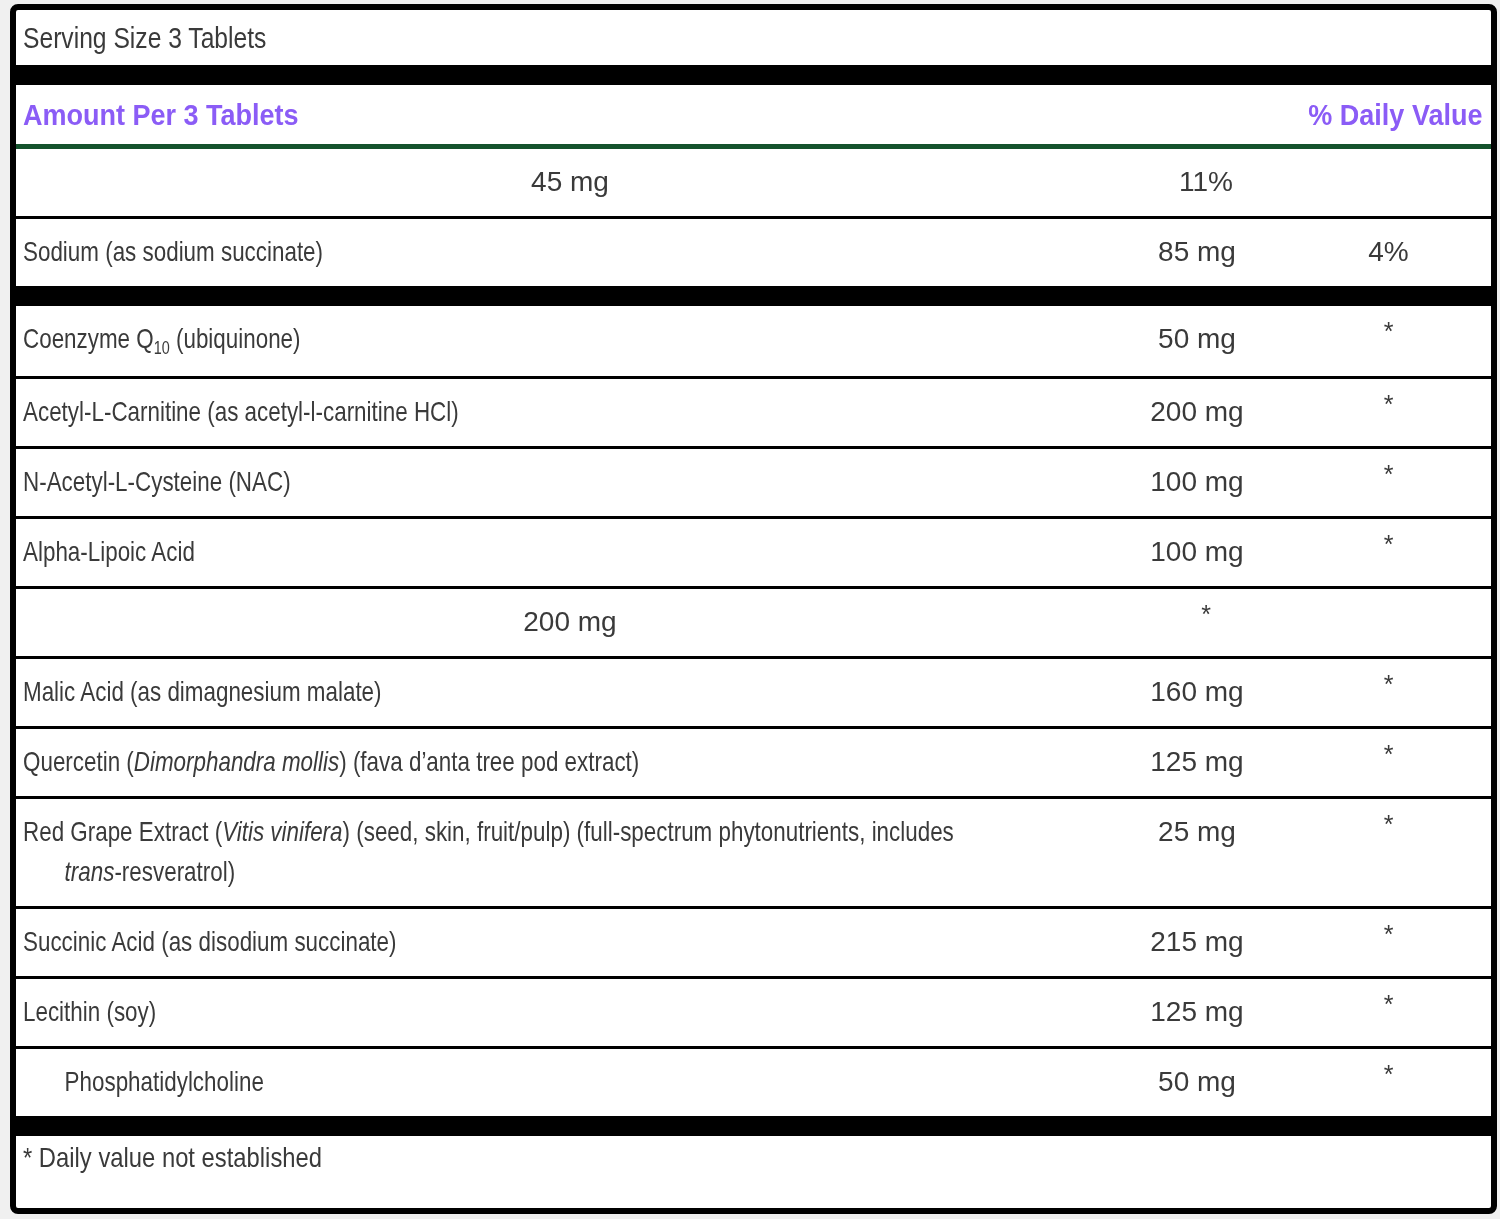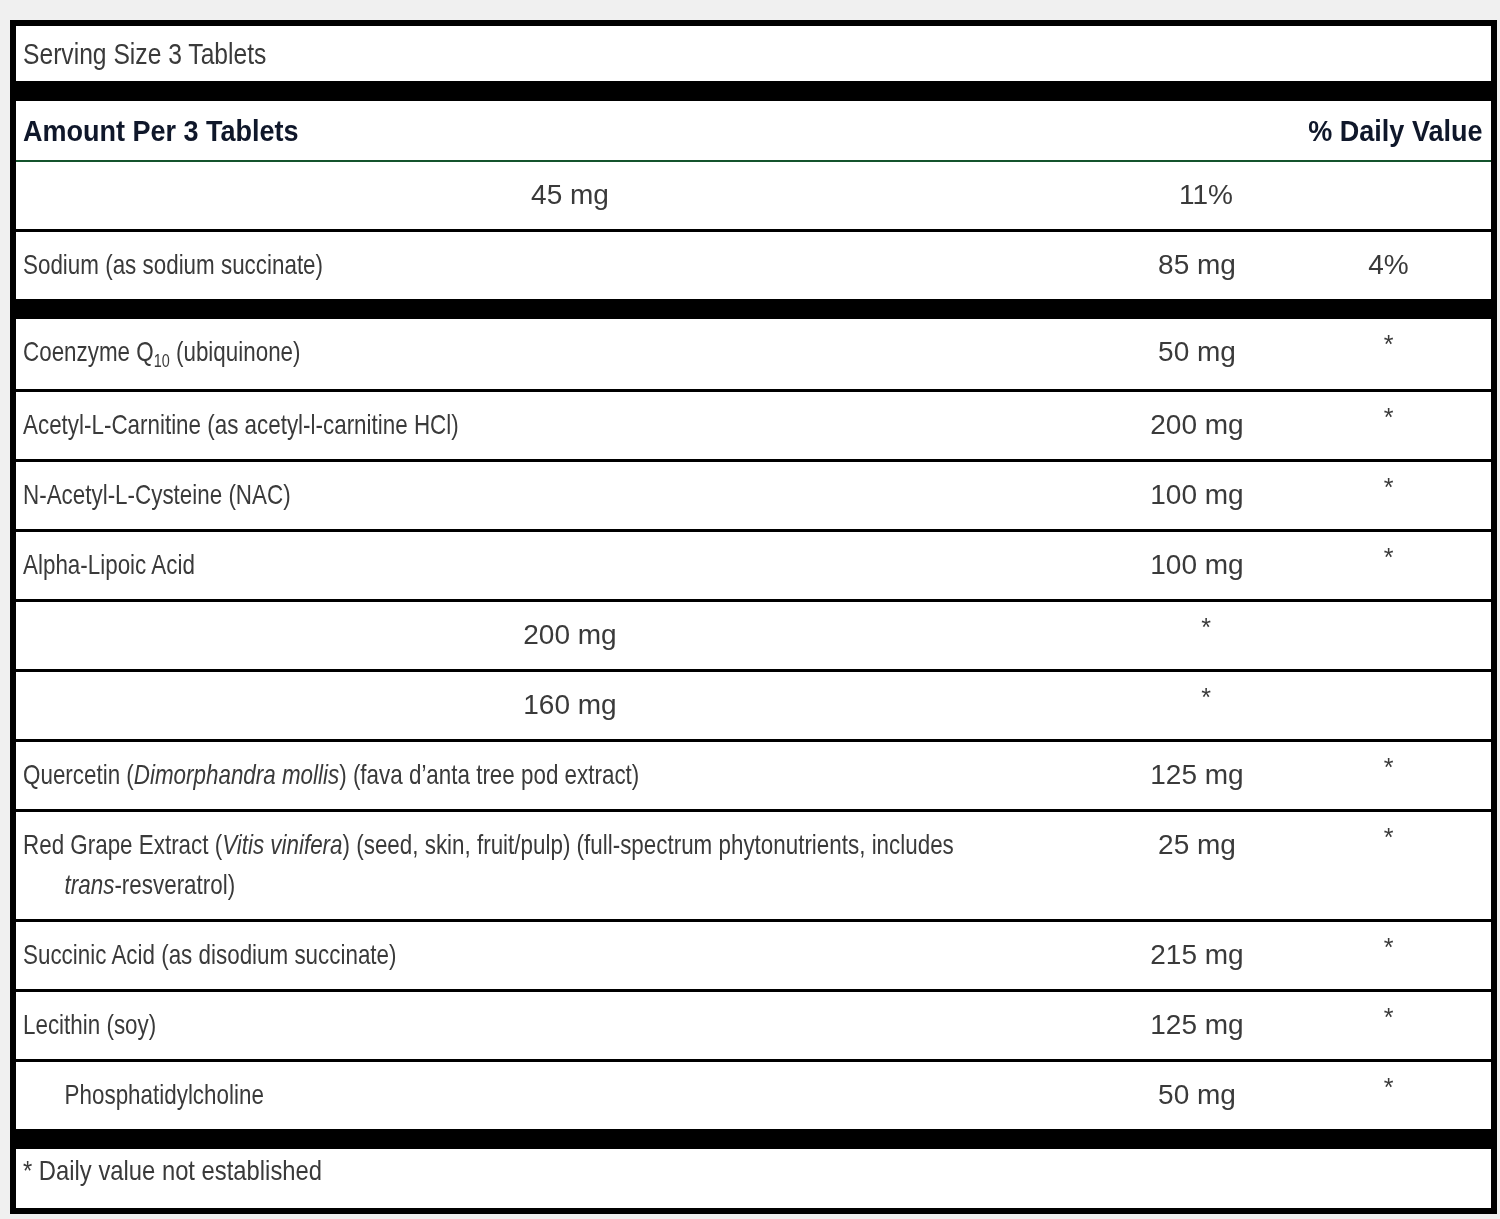--- a/index.html
+++ b/index.html
@@ -4,36 +4,35 @@
 <style>
   html,body{margin:0;padding:0;}
   body{
     width:1500px;height:1219px;
     background:#f0f0f0;
     font-family:"Liberation Sans", sans-serif;
     position:relative;
   }
   .frame{
     position:absolute;left:10px;top:4px;right:3px;bottom:5px;
-    border:6px solid #000;border-radius:0;
+    border:6px solid #000;border-radius:8px;
     background:#fff;
     overflow:hidden;
-    margin-top:16px;
   }
   .serving{
     padding:11px 9px 10px 7px;
     font-size:29px;line-height:34px;color:#3a3a3a;
   }
   .scale-inner{display:inline-block;transform:scaleX(0.85);transform-origin:0 50%;white-space:nowrap;}
   .bar{height:20px;background:#000;}
   .header-row{
     display:grid;grid-template-columns:1fr auto;
     padding:10px 9px 9px 7px;
-    border-bottom:2px solid #14532d;
-    font-weight:bold;font-size:30px;line-height:40px;color:#0f172a;
+    border-bottom:5px solid #14532d;
+    font-weight:bold;font-size:30px;line-height:40px;color:#8b5cf6;
   }
   .hdr-left-inner{display:inline-block;transform:scaleX(0.9);transform-origin:0 50%;white-space:nowrap;}
   .hdr-right-inner{display:inline-block;transform:scaleX(0.9);transform-origin:100% 50%;white-space:nowrap;}
   .ing-row{
     display:grid;grid-template-columns:minmax(0,1fr) 160px 205px;
     padding:13px 9px 14px 7px;
     border-bottom:3px solid #000;
     font-size:28px;line-height:40px;color:#3a3a3a;
   }
   .ing-row.no-border{border-bottom:none;}
@@ -98,20 +97,21 @@
       <div class="ing-row">
         <div class="cell name"><span class="name-inner"><span>Alpha-Lipoic Acid</span></span></div>
         <div class="cell amount">100 mg</div>
         <div class="cell dv"><span class="star">*</span></div>
       </div>
       <div class="ing-row">
         <div class="cell amount">200 mg</div>
         <div class="cell dv"><span class="star">*</span></div>
       </div>
       <div class="ing-row">
+        <div class="cell name"><span class="name-inner"><span>Malic Acid (as dimagnesium malate)</span></span></div>
         <div class="cell amount">160 mg</div>
         <div class="cell dv"><span class="star">*</span></div>
       </div>
       <div class="ing-row">
         <div class="cell name"><span class="name-inner"><span>Quercetin (</span><span class="italic">Dimorphandra mollis</span><span>) (fava d’anta tree pod extract)</span></span></div>
         <div class="cell amount">125 mg</div>
         <div class="cell dv"><span class="star">*</span></div>
       </div>
       <div class="ing-row">
         <div class="cell name"><span class="name-inner"><span>Red Grape Extract (</span><span class="italic">Vitis vinifera</span><span>) (seed, skin, fruit/pulp) (full-spectrum phytonutrients, includes</span><br><span class="italic">trans</span><span>-resveratrol)</span></span></div>

